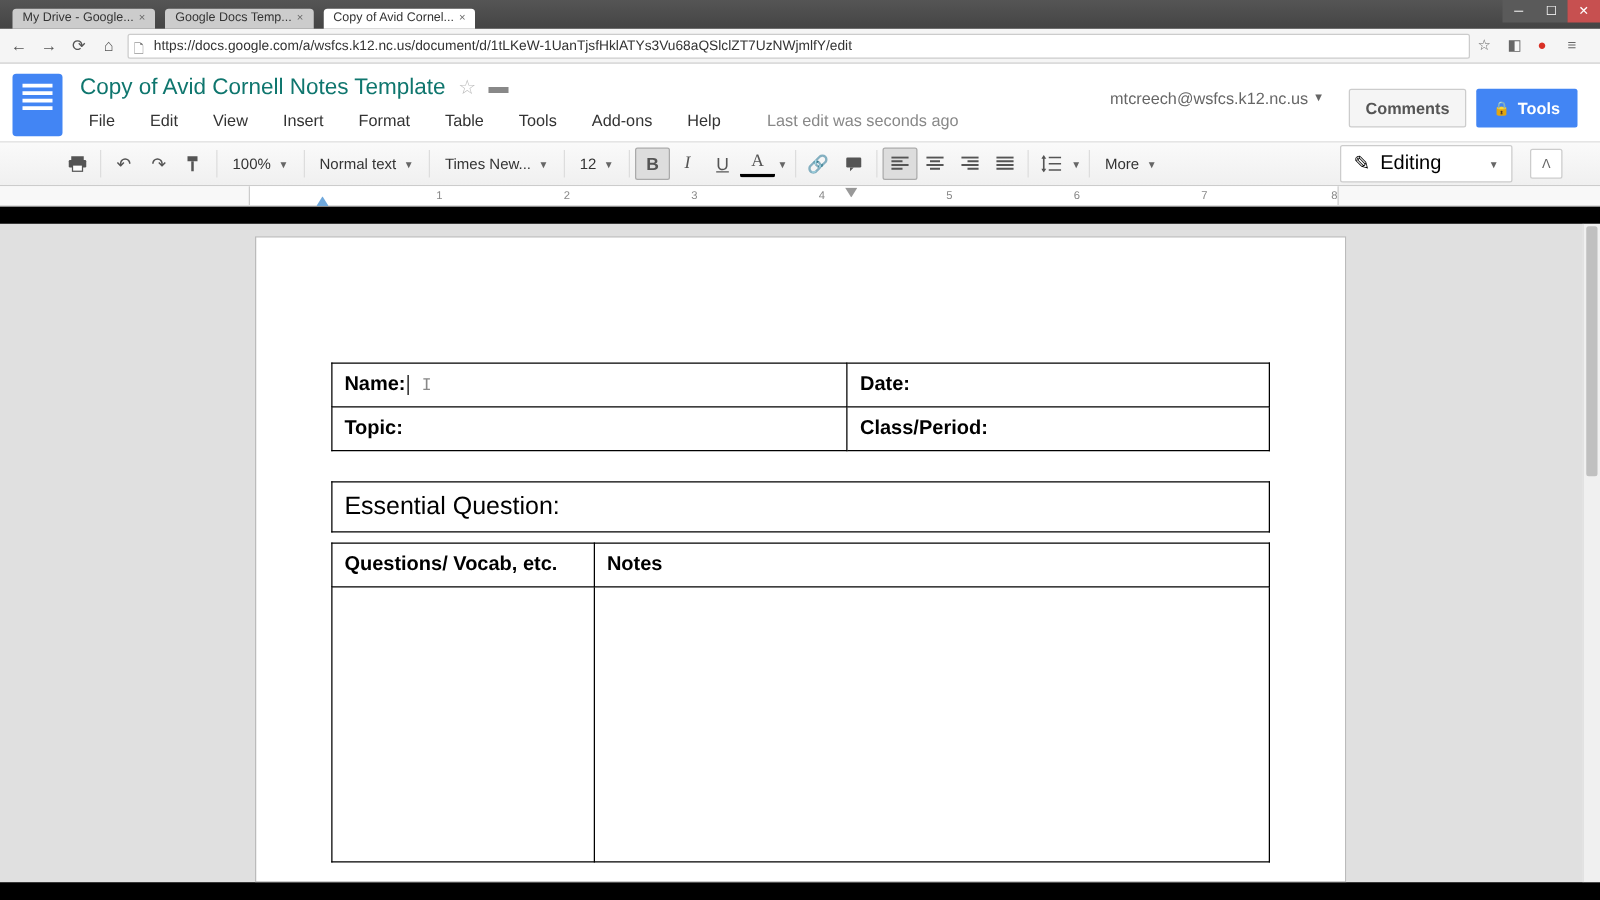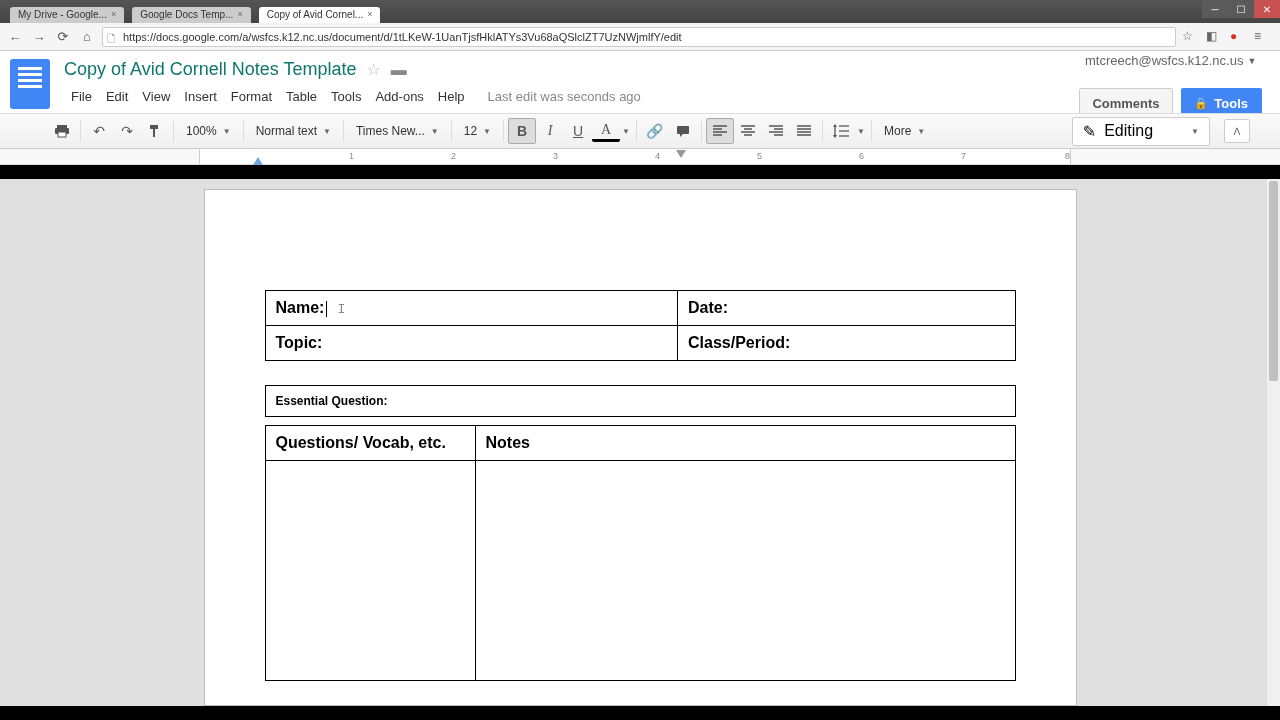--- a/index.html
+++ b/index.html
@@ -27,21 +27,21 @@
 
 .docs-app { background: #fff; }
 .docs-header { height: 62px; display: flex; padding: 8px 10px 0 10px; position: relative; }
 .docs-logo { width: 40px; height: 50px; background: #4285f4; border-radius: 3px; margin-right: 14px; display: flex; align-items: center; justify-content: center; position: relative; }
 .docs-logo::before { content: ""; position: absolute; top: 8px; left: 8px; right: 8px; height: 3px; background: #fff; box-shadow: 0 6px 0 #fff, 0 12px 0 #fff, 0 18px 0 #fff; }
 .docs-title-area { flex: 1; }
 .doc-title-row { display: flex; align-items: center; gap: 10px; }
 .doc-title { font-size: 18px; color: #0f766e; }
 .star-icon { color: #bbb; font-size: 16px; cursor: pointer; }
 .folder-icon { color: #888; font-size: 16px; cursor: pointer; }
-.menu-bar { display: flex; gap: 0; margin-top: 6px; align-items: center; }
+.menu-bar { display: flex; gap: 14px; margin-top: 6px; align-items: center; }
 .menu-item { padding: 3px 7px; font-size: 13px; color: #333; cursor: pointer; border-radius: 2px; }
 .last-edit { font-size: 13px; color: #888; margin-left: 16px; }
 .header-right { display: flex; align-items: center; gap: 10px; padding-right: 8px; }
 .user-email { font-size: 13px; color: #666; display: flex; align-items: center; gap: 4px; }
 .user-dropdown { font-size: 9px; color: #666; }
 .comments-btn { background: #f5f5f5; border: 1px solid #ccc; border-radius: 2px; padding: 7px 12px; font-size: 13px; font-weight: bold; color: #555; cursor: pointer; }
 .share-btn { background: #4285f4; color: #fff; border: none; border-radius: 2px; padding: 7px 14px; font-size: 13px; font-weight: bold; cursor: pointer; display: flex; align-items: center; gap: 6px; }
 .share-lock { font-size: 11px; }
 
 
@@ -75,21 +75,21 @@
 
 .doc-content { font-family: 'Times New Roman', serif; }
 .t1 { width: 100%; border-collapse: collapse; border: 1.5px solid #000; }
 .t1 td { border: 1.5px solid #000; padding: 8px 10px; font-size: 16px; font-weight: bold; }
 .t1 .col-left { width: 55%; }
 .t1 .col-right { width: 45%; }
 .cursor-caret { display: inline-block; width: 1px; height: 16px; background: #000; vertical-align: middle; margin-left: 2px; }
 .i-beam { display:inline-block; font-family: monospace; color: #888; font-weight: normal; font-size: 13px; margin-left: 10px;}
 
 .t2 { width: 100%; border-collapse: collapse; border: 1.5px solid #000; margin-top: 24px; }
-.t2 td { border: 1.5px solid #000; padding: 8px 10px; font-size: 12px; font-weight: bold; }
+.t2 td { border: 1.5px solid #000; padding: 8px 10px; font-size: 20px; font-weight: normal; }
 
 .t3 { width: 100%; border-collapse: collapse; border: 1.5px solid #000; margin-top: 8px; }
 .t3 th { border: 1.5px solid #000; padding: 8px 10px; font-size: 16px; font-weight: bold; text-align: left; }
 .t3 td { border: 1.5px solid #000; padding: 8px 10px; height: 220px; vertical-align: top;}
 .t3 .q-col { width: 28%; }
 .t3 .n-col { width: 72%; }
 
 .black-bar-bottom { position: absolute; bottom: 0; left: 0; right: 0; height: 14px; background: #000; }
 
 svg { display: block; }
@@ -151,21 +151,21 @@
         <span class="menu-item">Insert</span>
         <span class="menu-item">Format</span>
         <span class="menu-item">Table</span>
         <span class="menu-item">Tools</span>
         <span class="menu-item">Add-ons</span>
         <span class="menu-item">Help</span>
         <span class="last-edit">Last edit was seconds ago</span>
       </div>
     </div>
     <div class="header-right">
-      <div style="display:flex;flex-direction:column;align-items:center;gap:20px;">
+      <div style="display:flex;flex-direction:row;align-items:flex-start;gap:20px;">
         <div class="user-email">
           <span>mtcreech@wsfcs.k12.nc.us</span>
           <span class="user-dropdown">▼</span>
         </div>
         <div style="display:flex;gap:8px;">
           <button class="comments-btn">Comments</button>
           <button class="share-btn">
             <span class="share-lock">🔒</span>
             <span>Tools</span>
           </button>

